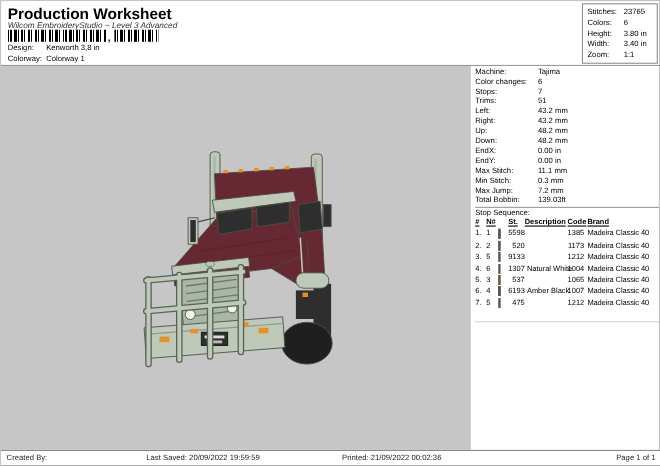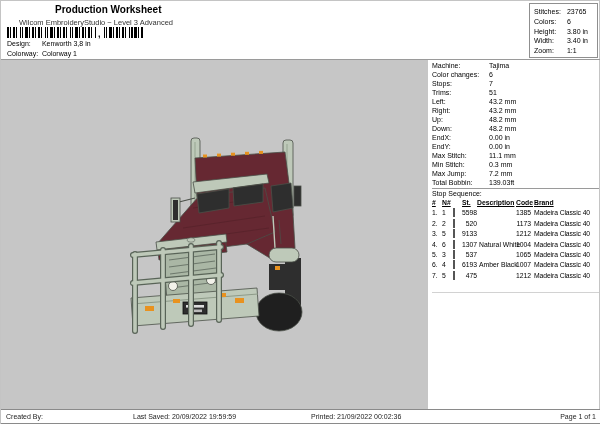--- a/index.html
+++ b/index.html
@@ -6,22 +6,22 @@
   body {
     width:600px; height:424px; overflow:hidden; position:relative;
     background:#fff; color:#000;
     font-family:"Liberation Sans", sans-serif;
     -webkit-font-smoothing:antialiased;
   }
   .page { position:absolute; inset:0; width:600px; height:424px; box-sizing:border-box;
           border:1px solid #c4c4c4; }
 
   
-  .title    { position:absolute; left:6px; top:3px;  font-size:10px; font-weight:bold;margin-left:48px; }
-  .subtitle { position:absolute; left:18px; top:17px; font-size:7.5px; color:#333; }
+  .title    { position:absolute; left:6px; top:3px;  font-size:14px; font-weight:bold; }
+  .subtitle { position:absolute; left:6px; top:17px; font-size:7.5px; color:#333;font-style:italic; }
   .barcode-row { position:absolute; left:6px; top:26px; height:11px; display:flex; align-items:flex-end; }
   .bc { height:11px;
         background:repeating-linear-gradient(90deg,
           #000 0 1.5px,#fff 1.5px 2.5px,#000 2.5px 3.5px,#fff 3.5px 5.5px,
           #000 5.5px 8px,#fff 8px 9px,#000 9px 10px,#fff 10px 12.5px); }
   .bc1 { width:90px; }
   .bc2 { width:40px; margin-left:3px; }
   .bc-comma { font-size:9px; font-weight:bold; line-height:8px; margin-left:1px; }
   .meta-row { position:absolute; left:6px; font-size:7px; }
   .meta-row .lab { display:inline-block; width:33px; }

